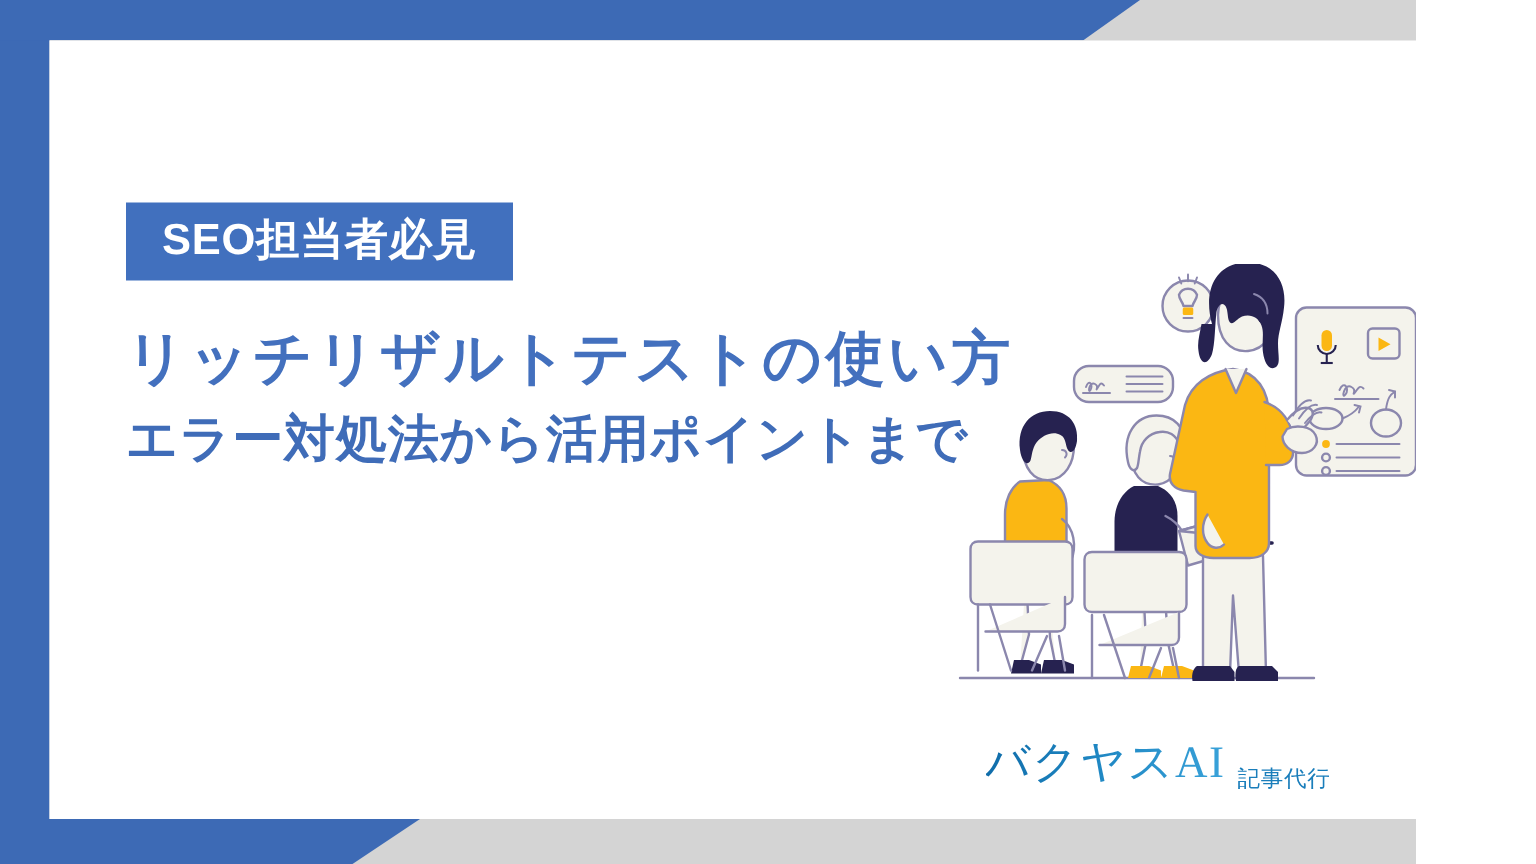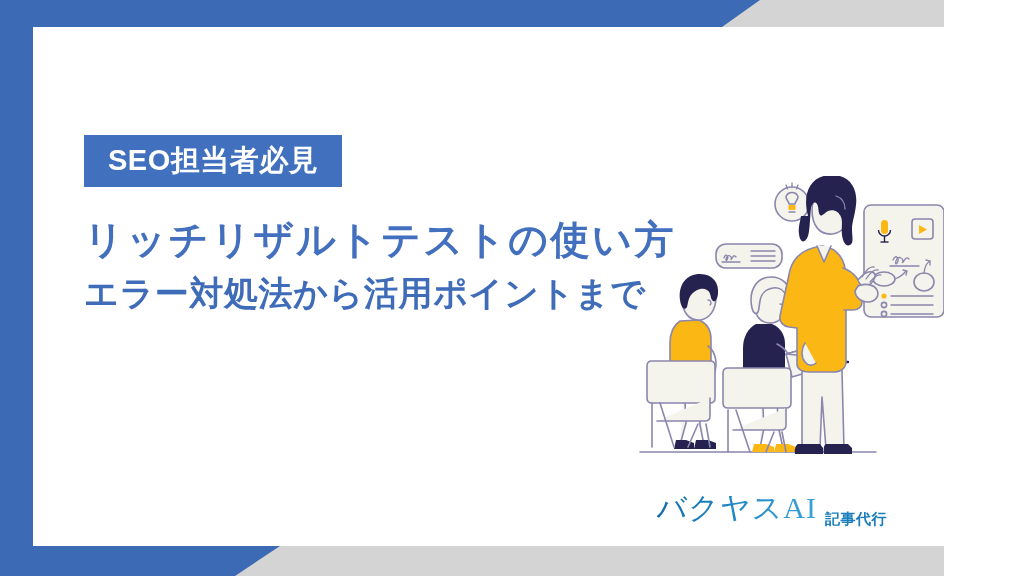--- a/index.html
+++ b/index.html
@@ -105,21 +105,21 @@
     letter-spacing: 1px;
     background: linear-gradient(100deg, #0f6ba8 0%, #1e86c2 45%, #3aa3da 100%);
     -webkit-background-clip: text;
     background-clip: text;
     color: transparent;
     -webkit-text-fill-color: transparent;
     white-space: nowrap;
   }
   .logo-sub {
     font-size: 15px;
-    font-weight: 700;
+    font-weight: 400;
     color: #1a7ebb;
     letter-spacing: 0.5px;
     white-space: nowrap;
   }
 
   
   .illo {
     position: absolute;
     left: 636px;
     top: 176px;

